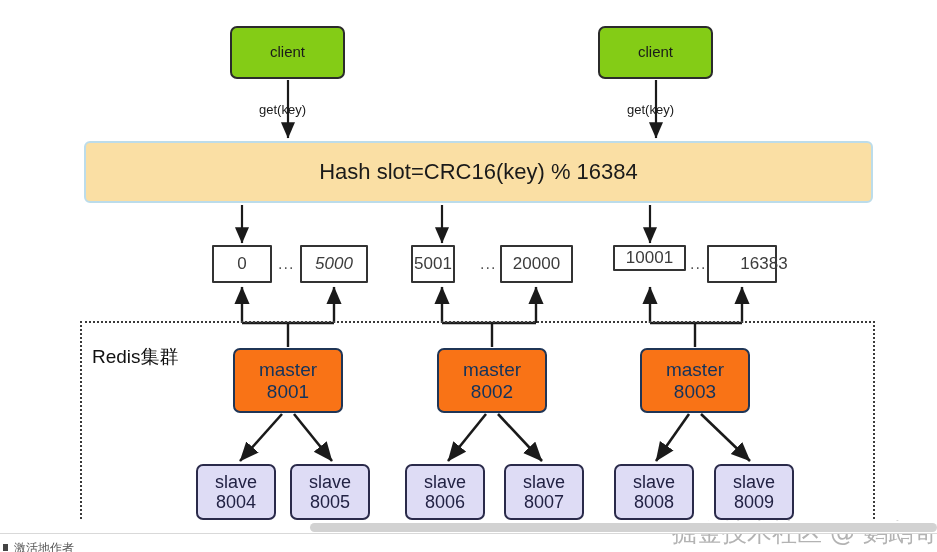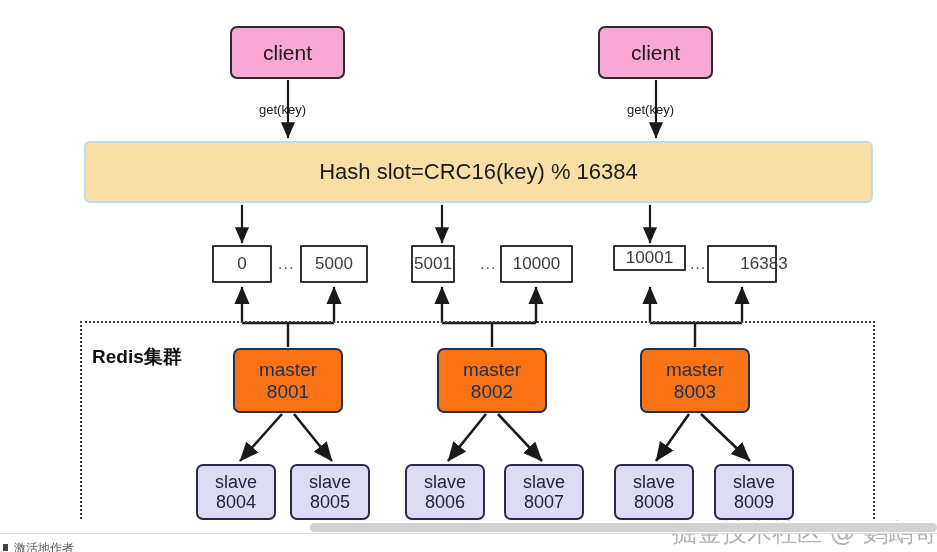--- a/index.html
+++ b/index.html
@@ -32,25 +32,25 @@
     box-sizing: border-box;
     display: flex;
     flex-direction: column;
     align-items: center;
     justify-content: center;
     text-align: center;
     line-height: 1.12;
   }
   
   .client-box {
-    background: #f9a8d4;
+    background: #84cc16;
     border: 2px solid #2b2b2b;
     border-radius: 7px;
     color: #1a1a1a;
-    font-size: 21px;
+    font-size: 15px;
   }
   
   .hash-bar {
     background: #fadfa4;
     border: 2px solid #bcdcea;
     border-radius: 6px;
     color: #1a1a1a;
     font-size: 22px;
   }
   
@@ -94,21 +94,21 @@
   
   .cluster-box {
     position: absolute;
     box-sizing: border-box;
     border: 2px dotted #3a3a3a;
     background: transparent;
   }
   .cluster-label {
     position: absolute;
     font-size: 19px;
-    font-weight: bold;
+    font-weight: normal;
     color: #111;
     white-space: nowrap;
   }
   
   .watermark {
     position: absolute;
     font-size: 25px;
     color: #9a9a9a;
     opacity: 0.75;
     white-space: nowrap;
@@ -225,30 +225,30 @@
   <div class="edge-label" id="elabel-1" style="left: 627px; top: 102px;">get(key)</div>
 
   <div class="node hash-bar" id="hash-bar" style="left: 84px; top: 141px; width: 789px; height: 62px; justify-content: center;">
     <span>Hash slot=CRC16(key) % 16384</span>
   </div>
 
   <div class="node slot-box" id="slot-0-start" style="left: 212px; top: 245px; width: 60px; height: 38px;">
     <span>0</span>
   </div>
   <div class="ellipsis-dots" id="slot-0-dots" style="left: 278px; top: 256px;">...</div>
-  <div class="node slot-box" id="slot-0-end" style="left: 300px; top: 245px; width: 68px; height: 38px;">
+  <div class="node slot-box" id="slot-0-end" style="left: 300px; top: 245px; width: 68px; height: 38px; font-style: italic;">
     <span>5000</span>
   </div>
 
   <div class="node slot-box" id="slot-1-start" style="left: 411px; top: 245px; width: 44px; height: 38px;">
     <span>5001</span>
   </div>
   <div class="ellipsis-dots" id="slot-1-dots" style="left: 480px; top: 256px;">...</div>
   <div class="node slot-box" id="slot-1-end" style="left: 500px; top: 245px; width: 73px; height: 38px;">
-    <span>10000</span>
+    <span>20000</span>
   </div>
 
   <div class="node slot-box" id="slot-2-start" style="left: 613px; top: 245px; width: 73px; height: 26px;">
     <span>10001</span>
   </div>
   <div class="ellipsis-dots" id="slot-2-dots" style="left: 690px; top: 256px;">...</div>
   <div class="node slot-box" id="slot-2-end" style="left: 707px; top: 245px; width: 70px; height: 38px; padding-left: 44px;">
     <span>16383</span>
   </div>
 

